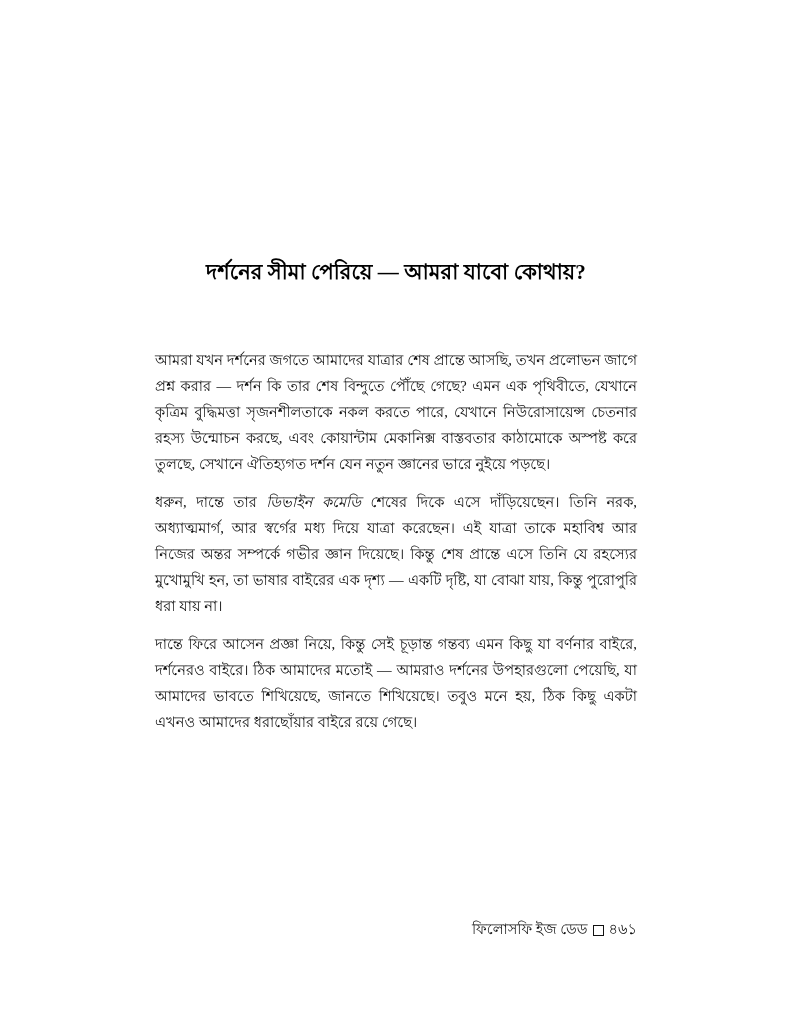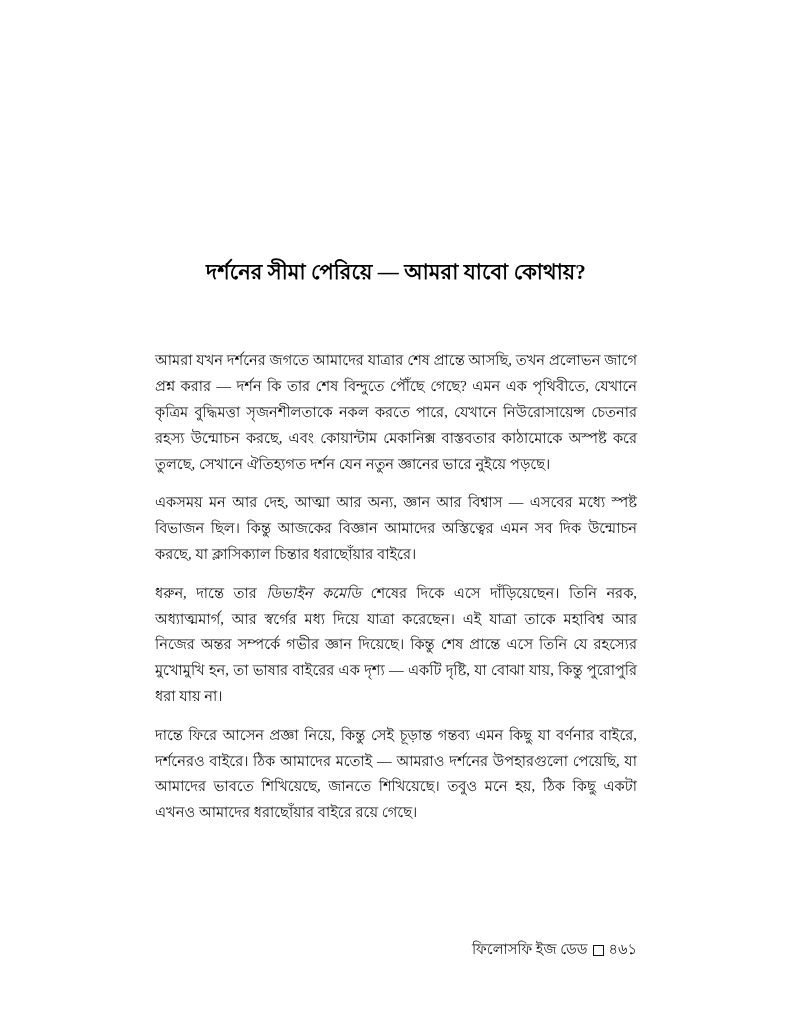--- a/index.html
+++ b/index.html
@@ -66,21 +66,20 @@
   .page-footer {
     position: absolute;
     left: 155px;
     top: 918px;
     width: 482px;
     text-align: right;
     font-size: 14.6px;
     line-height: 22px;
     color: #111111;
     white-space: nowrap;
-    margin-top: 20px;
   }
 
   .footer-book-title {
     display: inline;
   }
 
   .footer-separator {
     display: inline-block;
     width: 9px;
     height: 9px;
@@ -99,21 +98,20 @@
 <body>
 
 <div class="page">
 
   <div class="content-column">
 
     <h1 class="chapter-title">দর্শনের সীমা পেরিয়ে — আমরা যাবো কোথায়?</h1>
 
     <p class="body-paragraph">আমরা যখন দর্শনের জগতে আমাদের যাত্রার শেষ প্রান্তে আসছি, তখন প্রলোভন জাগে প্রশ্ন করার — দর্শন কি তার শেষ বিন্দুতে পৌঁছে গেছে? এমন এক পৃথিবীতে, যেখানে কৃত্রিম বুদ্ধিমত্তা সৃজনশীলতাকে নকল করতে পারে, যেখানে নিউরোসায়েন্স চেতনার রহস্য উন্মোচন করছে, এবং কোয়ান্টাম মেকানিক্স বাস্তবতার কাঠামোকে অস্পষ্ট করে তুলছে, সেখানে ঐতিহ্যগত দর্শন যেন নতুন জ্ঞানের ভারে নুইয়ে পড়ছে।</p>
 
-    <p class="body-paragraph">একসময় মন আর দেহ, আত্মা আর অন্য, জ্ঞান আর বিশ্বাস — এসবের মধ্যে স্পষ্ট বিভাজন ছিল। কিন্তু আজকের বিজ্ঞান আমাদের অস্তিত্বের এমন সব দিক উন্মোচন করছে, যা ক্লাসিক্যাল চিন্তার ধরাছোঁয়ার বাইরে।</p>
 
 
     <p class="body-paragraph"><span>ধরুন, দান্তে তার </span><span class="work-title">ডিভাইন কমেডি</span><span> শেষের দিকে এসে দাঁড়িয়েছেন। তিনি নরক, অধ্যাত্মমার্গ, আর স্বর্গের মধ্য দিয়ে যাত্রা করেছেন। এই যাত্রা তাকে মহাবিশ্ব আর নিজের অন্তর সম্পর্কে গভীর জ্ঞান দিয়েছে। কিন্তু শেষ প্রান্তে এসে তিনি যে রহস্যের মুখোমুখি হন, তা ভাষার বাইরের এক দৃশ্য — একটি দৃষ্টি, যা বোঝা যায়, কিন্তু পুরোপুরি ধরা যায় না।</span></p>
 
     <p class="body-paragraph">দান্তে ফিরে আসেন প্রজ্ঞা নিয়ে, কিন্তু সেই চূড়ান্ত গন্তব্য এমন কিছু যা বর্ণনার বাইরে, দর্শনেরও বাইরে। ঠিক আমাদের মতোই — আমরাও দর্শনের উপহারগুলো পেয়েছি, যা আমাদের ভাবতে শিখিয়েছে, জানতে শিখিয়েছে। তবুও মনে হয়, ঠিক কিছু একটা এখনও আমাদের ধরাছোঁয়ার বাইরে রয়ে গেছে।</p>
 
   </div>
 
   <div class="page-footer">
     <span class="footer-book-title">ফিলোসফি ইজ ডেড</span><span class="footer-separator"></span><span class="footer-page-number">৪৬১</span>

